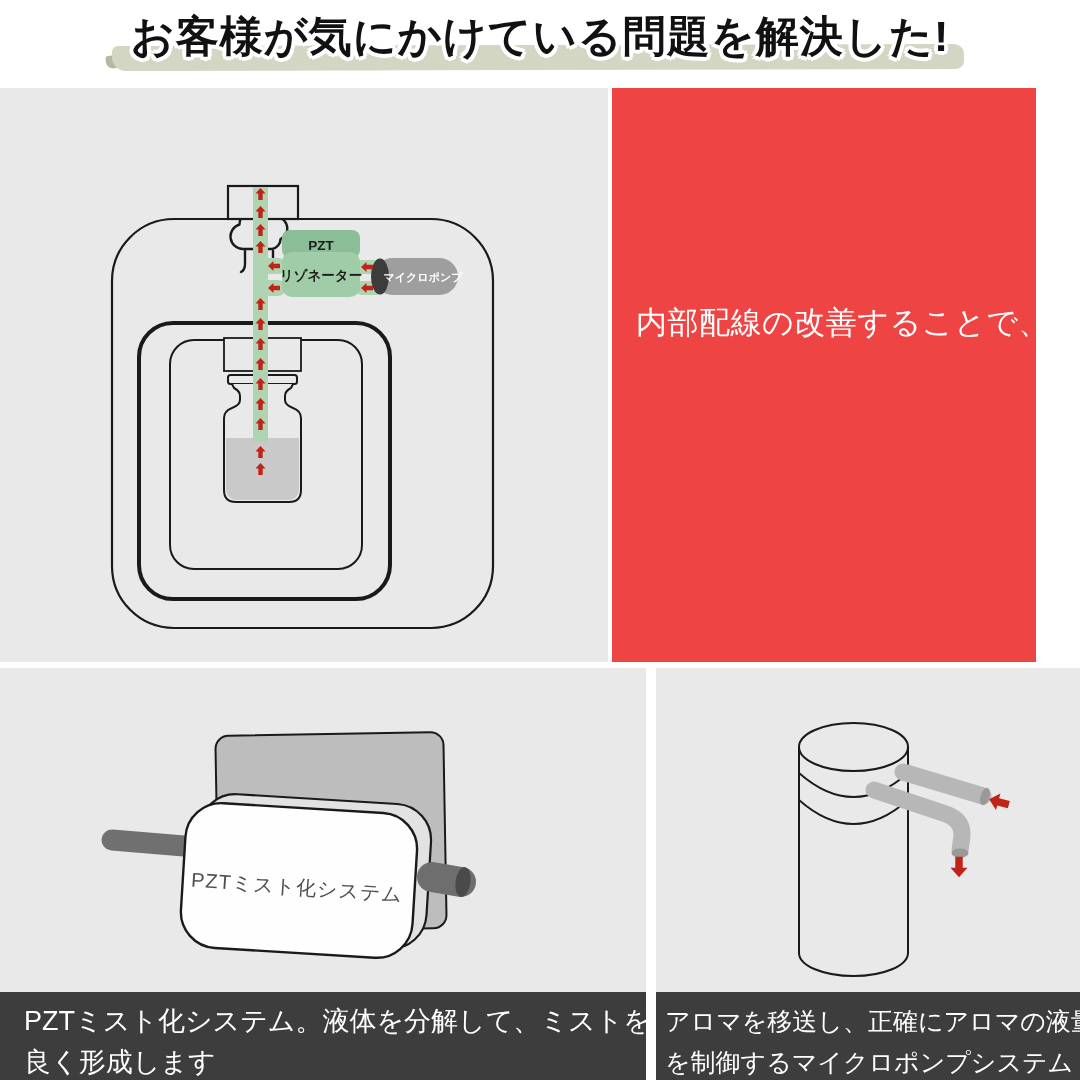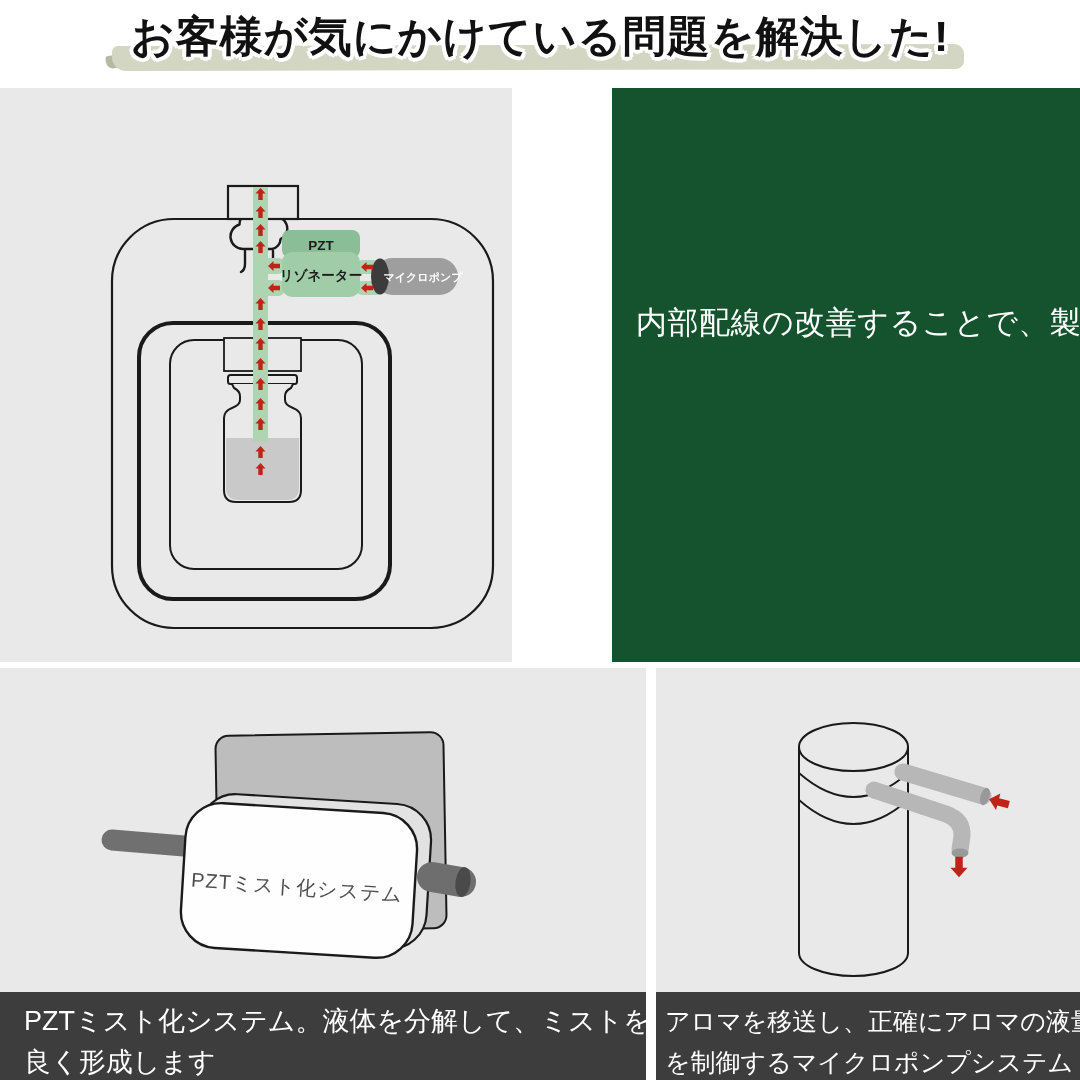--- a/index.html
+++ b/index.html
@@ -12,22 +12,22 @@
            background:#d3d6c3;border-radius:6px 10px 8px 14px;transform:rotate(-.15deg);}
   .hl-nub{position:absolute;left:106px;top:55px;width:20px;height:13px;background:#b5b9a2;
           border-radius:3px 6px 5px 7px;transform:rotate(-8deg);}
   .title-text{position:absolute;left:0;top:8px;width:1080px;text-align:center;
       font-size:43px;font-weight:bold;color:#111;letter-spacing:1px;white-space:nowrap;
       text-shadow:-3px -3px 0 #fff,3px -3px 0 #fff,-3px 3px 0 #fff,3px 3px 0 #fff,
                   -4px 0 0 #fff,4px 0 0 #fff,0 -4px 0 #fff,0 4px 0 #fff;}
 
   
   .top-section{position:absolute;left:0;top:88px;width:1080px;height:574px;}
-  .diagram-panel{position:absolute;left:0;top:0;width:512px;height:574px;background:#e8e9e8;}
-  .top-dark-panel{position:absolute;left:612px;top:0;width:468px;height:574px;background:#14532d;}
+  .diagram-panel{position:absolute;left:0;top:0;width:608px;height:574px;background:#e8e9e8;}
+  .top-dark-panel{position:absolute;left:612px;top:0;width:424px;height:574px;background:#ef4444;}
   .top-dark-text{position:absolute;left:24px;top:210px;color:#ffffff;font-size:31px;
                  line-height:49px;letter-spacing:.5px;white-space:nowrap;}
 
   
   .bottom-section{position:absolute;left:0;top:668px;width:1080px;height:412px;}
   .bpanel{position:absolute;top:0;height:412px;}
   .bpanel-left{left:0;width:646px;}
   .bpanel-right{left:656px;width:424px;}
   .img-area{position:absolute;left:0;top:0;width:100%;height:324px;background:#e8e9e8;}
   .caption{position:absolute;left:0;top:324px;width:100%;height:88px;background:#3d3d3d;

